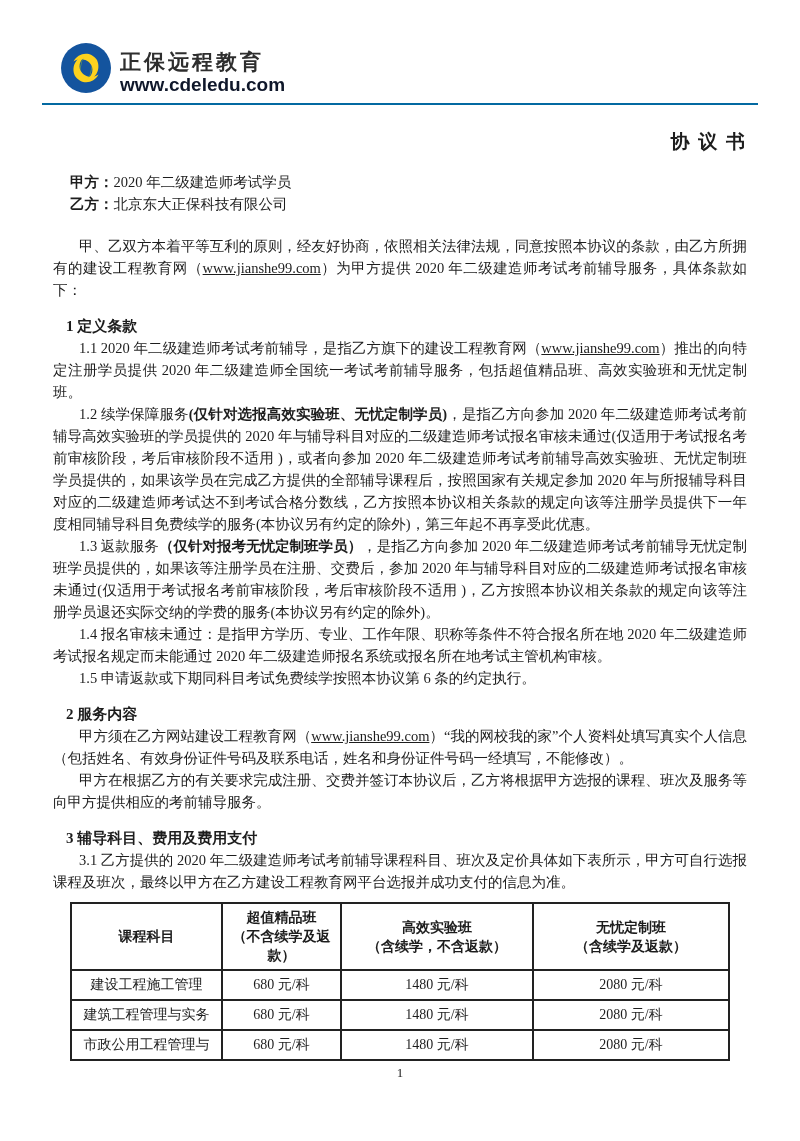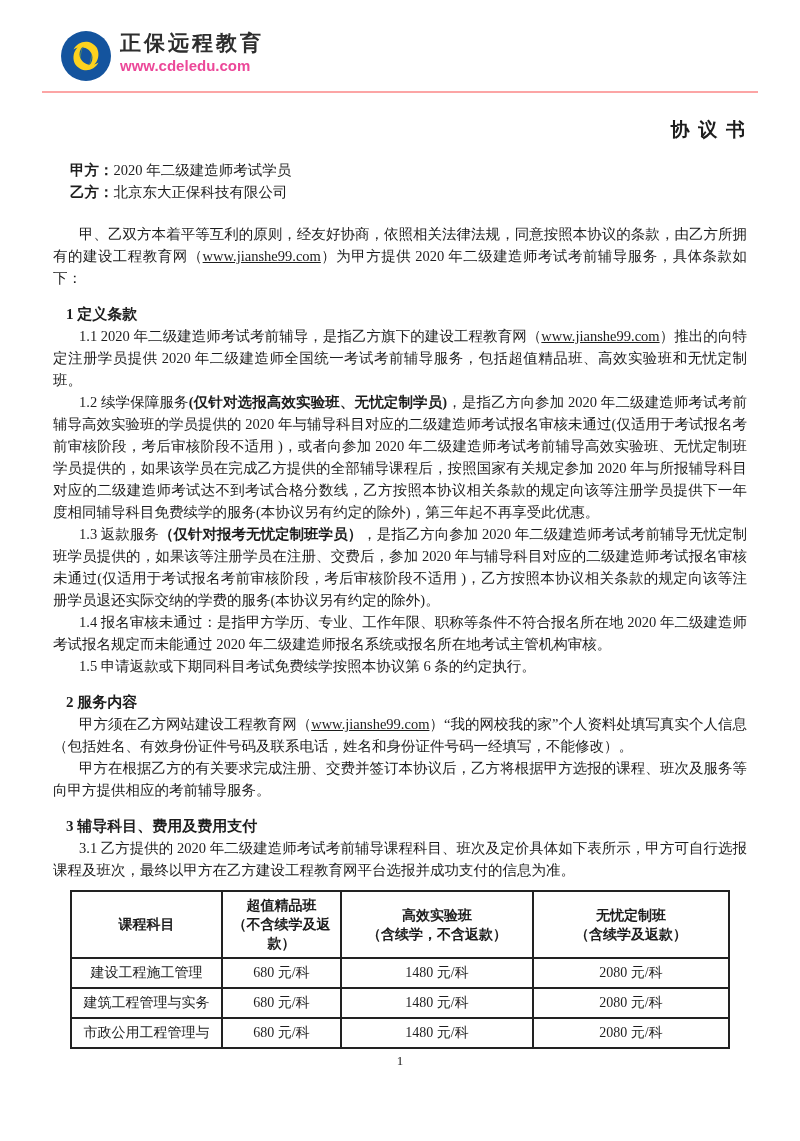--- a/index.html
+++ b/index.html
@@ -3,33 +3,33 @@
 <meta charset="utf-8">
 <style>
   html,body{margin:0;padding:0;background:#ffffff;}
   .page{
     width:800px;height:1141px;position:relative;background:#ffffff;
     font-family:"Liberation Serif","DejaVu Serif",serif;color:#1d1d1d;
     overflow:hidden;
   }
   
   .page-header{
-    margin:0 42px;padding:30px 0 9px 18px;
-    border-bottom:2px solid #fca5a5;
-    display:flex;align-items:flex-start;gap:8px;
+    margin:0 42px;padding:42px 0 9px 18px;
+    border-bottom:2px solid #0369a1;
+    display:flex;align-items:flex-end;gap:8px;
   }
   .logo{width:52px;height:52px;flex:0 0 auto;}
   .brand-block{display:flex;flex-direction:column;justify-content:center;}
   .brand-name{
     font-family:"Liberation Sans","DejaVu Sans",sans-serif;
     font-size:21px;font-weight:bold;color:#2e2e2e;letter-spacing:3px;line-height:26px;
   }
   .brand-url{
     font-family:"Liberation Sans","DejaVu Sans",sans-serif;
-    font-size:15px;font-weight:bold;color:#ec4899;line-height:19px;
+    font-size:19px;font-weight:bold;color:#0f172a;line-height:19px;
   }
   
   .content{margin:0 53px;}
   .doc-title{
     text-align:right;font-size:19px;font-weight:bold;
     margin:25px 0 0 0;line-height:24px;letter-spacing:2px;
   }
   .parties{margin-top:17px;}
   .party-line{margin:0;font-size:14.5px;line-height:22px;}
   .party-label{font-weight:bold;padding-left:17px;}

